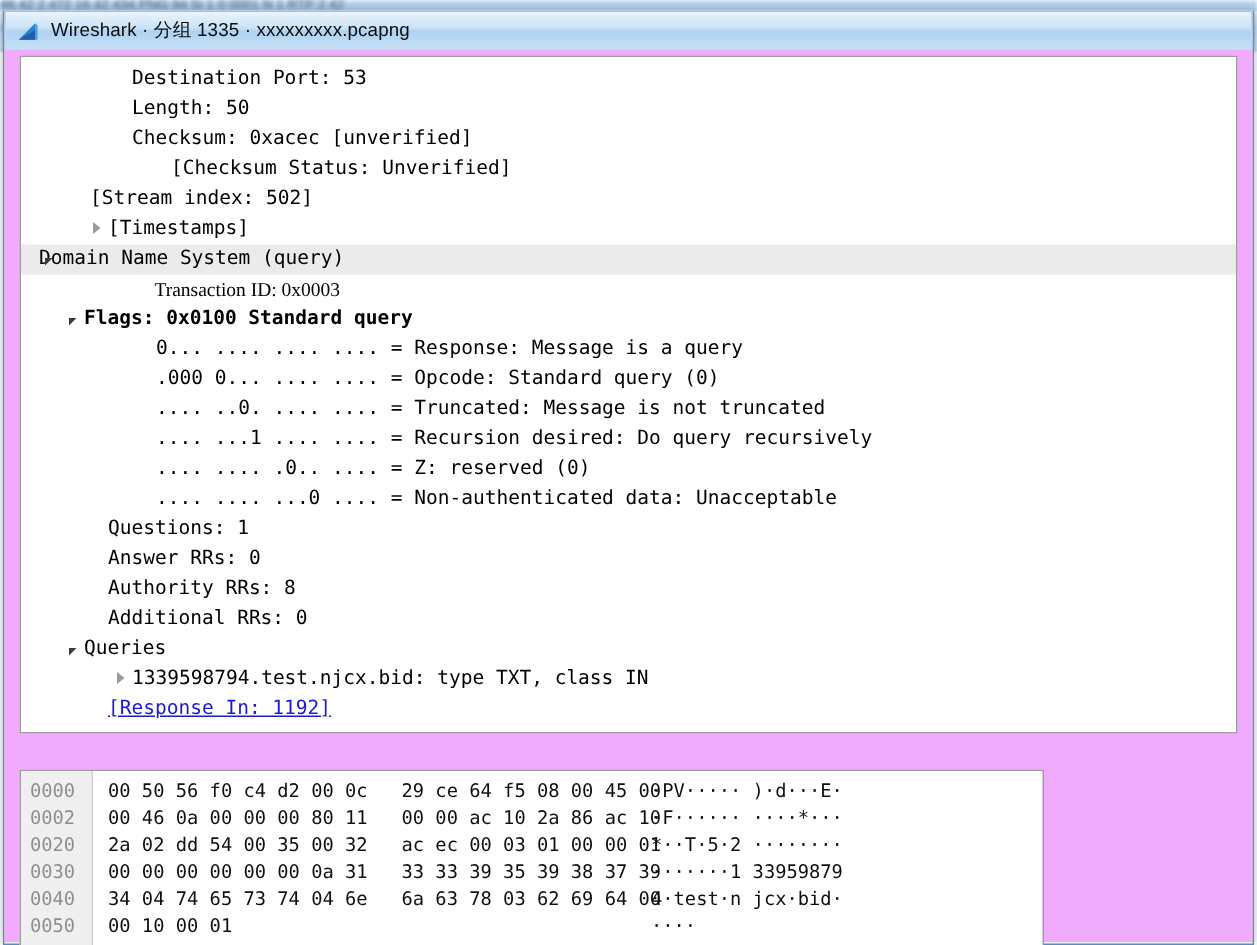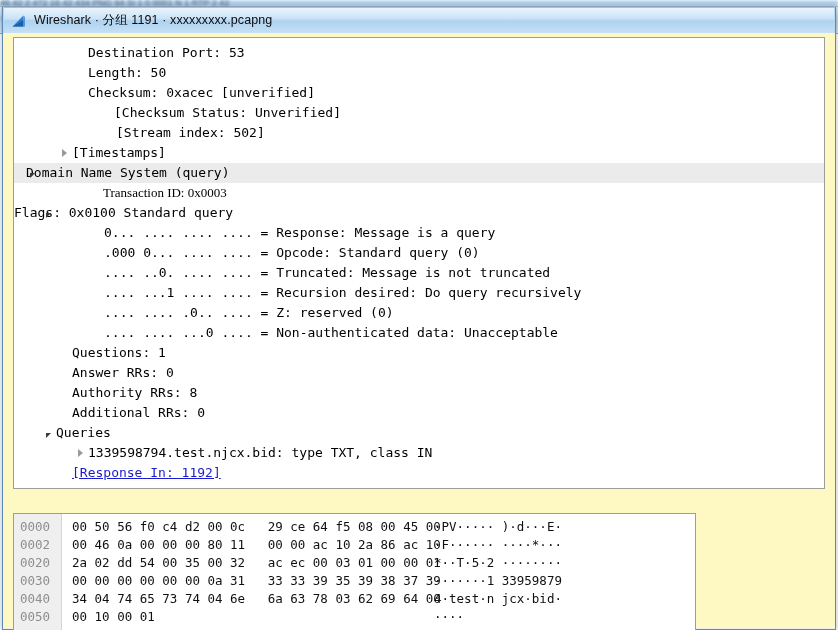--- a/index.html
+++ b/index.html
@@ -86,21 +86,21 @@
     color: #0b0b0b;
     letter-spacing: .1px;
     white-space: nowrap;
   }
 
   #client {
     position: absolute;
     left: 0; top: 26px;
     width: 832px;
     height: 595px;
-    background: #fef9c3;
+    background: #f0abfc;
     box-sizing: border-box;
     padding: 6px 7px 6px 10px;
   }
 
   
   .pane {
     background: #ffffff;
     border: 1px solid #9c9c9c;
     box-sizing: border-box;
     overflow: hidden;
@@ -234,36 +234,36 @@
 </div>
 
 <div id="window">
 
   <div id="titlebar">
     <svg id="shark-icon" viewBox="0 0 16 16">
       <path d="M1.5 12.5 L12.5 1.5 L12.5 12.5 Z" fill="#2f7fd0"></path>
       <path d="M1.5 12.5 L12.5 6.0 L12.5 12.5 Z" fill="#1f5fa8"></path>
       <path d="M12.5 1.5 L12.5 12.5 L14.0 12.5 L14.0 3.0 Z" fill="#4c9ae0"></path>
     </svg>
-    <span id="title-text">Wireshark · 分组 1191 · xxxxxxxxx.pcapng</span>
+    <span id="title-text">Wireshark · 分组 1335 · xxxxxxxxx.pcapng</span>
   </div>
 
   <div id="client">
 
     <div class="pane" id="tree-pane">
       <div id="tree-scroll">
           <div class="trow"><span class="tw" style="margin-left: 74px;">Destination Port: 53</span></div>
           <div class="trow"><span class="tw" style="margin-left: 74px;">Length: 50</span></div>
           <div class="trow"><span class="tw" style="margin-left: 74px;">Checksum: 0xacec [unverified]</span></div>
           <div class="trow"><span class="tw" style="margin-left: 100px;">[Checksum Status: Unverified]</span></div>
-          <div class="trow"><span class="tw" style="margin-left: 102px;">[Stream index: 502]</span></div>
+          <div class="trow"><span class="tw" style="margin-left: 46px;">[Stream index: 502]</span></div>
           <div class="trow"><span class="exp closed" style="left: 44px;"></span><span class="tw" style="margin-left: 58px;">[Timestamps]</span></div>
           <div class="trow sel"><span class="exp open" style="left: 12px;"></span><span class="tw" style="margin-left: 12px;">Domain Name System (query)</span></div>
           <div class="trow"><span class="tw" style="margin-left: 89px; font-family: Liberation Serif, serif;">Transaction ID: 0x0003</span></div>
-          <div class="trow"><span class="exp open" style="left: 28px;"></span><span class="tw" style="">Flags: 0x0100 Standard query</span></div>
+          <div class="trow"><span class="exp open" style="left: 28px;"></span><span class="tw" style="margin-left: 42px; font-weight: bold;">Flags: 0x0100 Standard query</span></div>
           <div class="trow"><span class="tw" style="margin-left: 90px;">0... .... .... .... = Response: Message is a query</span></div>
           <div class="trow"><span class="tw" style="margin-left: 90px;">.000 0... .... .... = Opcode: Standard query (0)</span></div>
           <div class="trow"><span class="tw" style="margin-left: 90px;">.... ..0. .... .... = Truncated: Message is not truncated</span></div>
           <div class="trow"><span class="tw" style="margin-left: 90px;">.... ...1 .... .... = Recursion desired: Do query recursively</span></div>
           <div class="trow"><span class="tw" style="margin-left: 90px;">.... .... .0.. .... = Z: reserved (0)</span></div>
           <div class="trow"><span class="tw" style="margin-left: 90px;">.... .... ...0 .... = Non-authenticated data: Unacceptable</span></div>
           <div class="trow"><span class="tw" style="margin-left: 58px;">Questions: 1</span></div>
           <div class="trow"><span class="tw" style="margin-left: 58px;">Answer RRs: 0</span></div>
           <div class="trow"><span class="tw" style="margin-left: 58px;">Authority RRs: 8</span></div>
           <div class="trow"><span class="tw" style="margin-left: 58px;">Additional RRs: 0</span></div>

